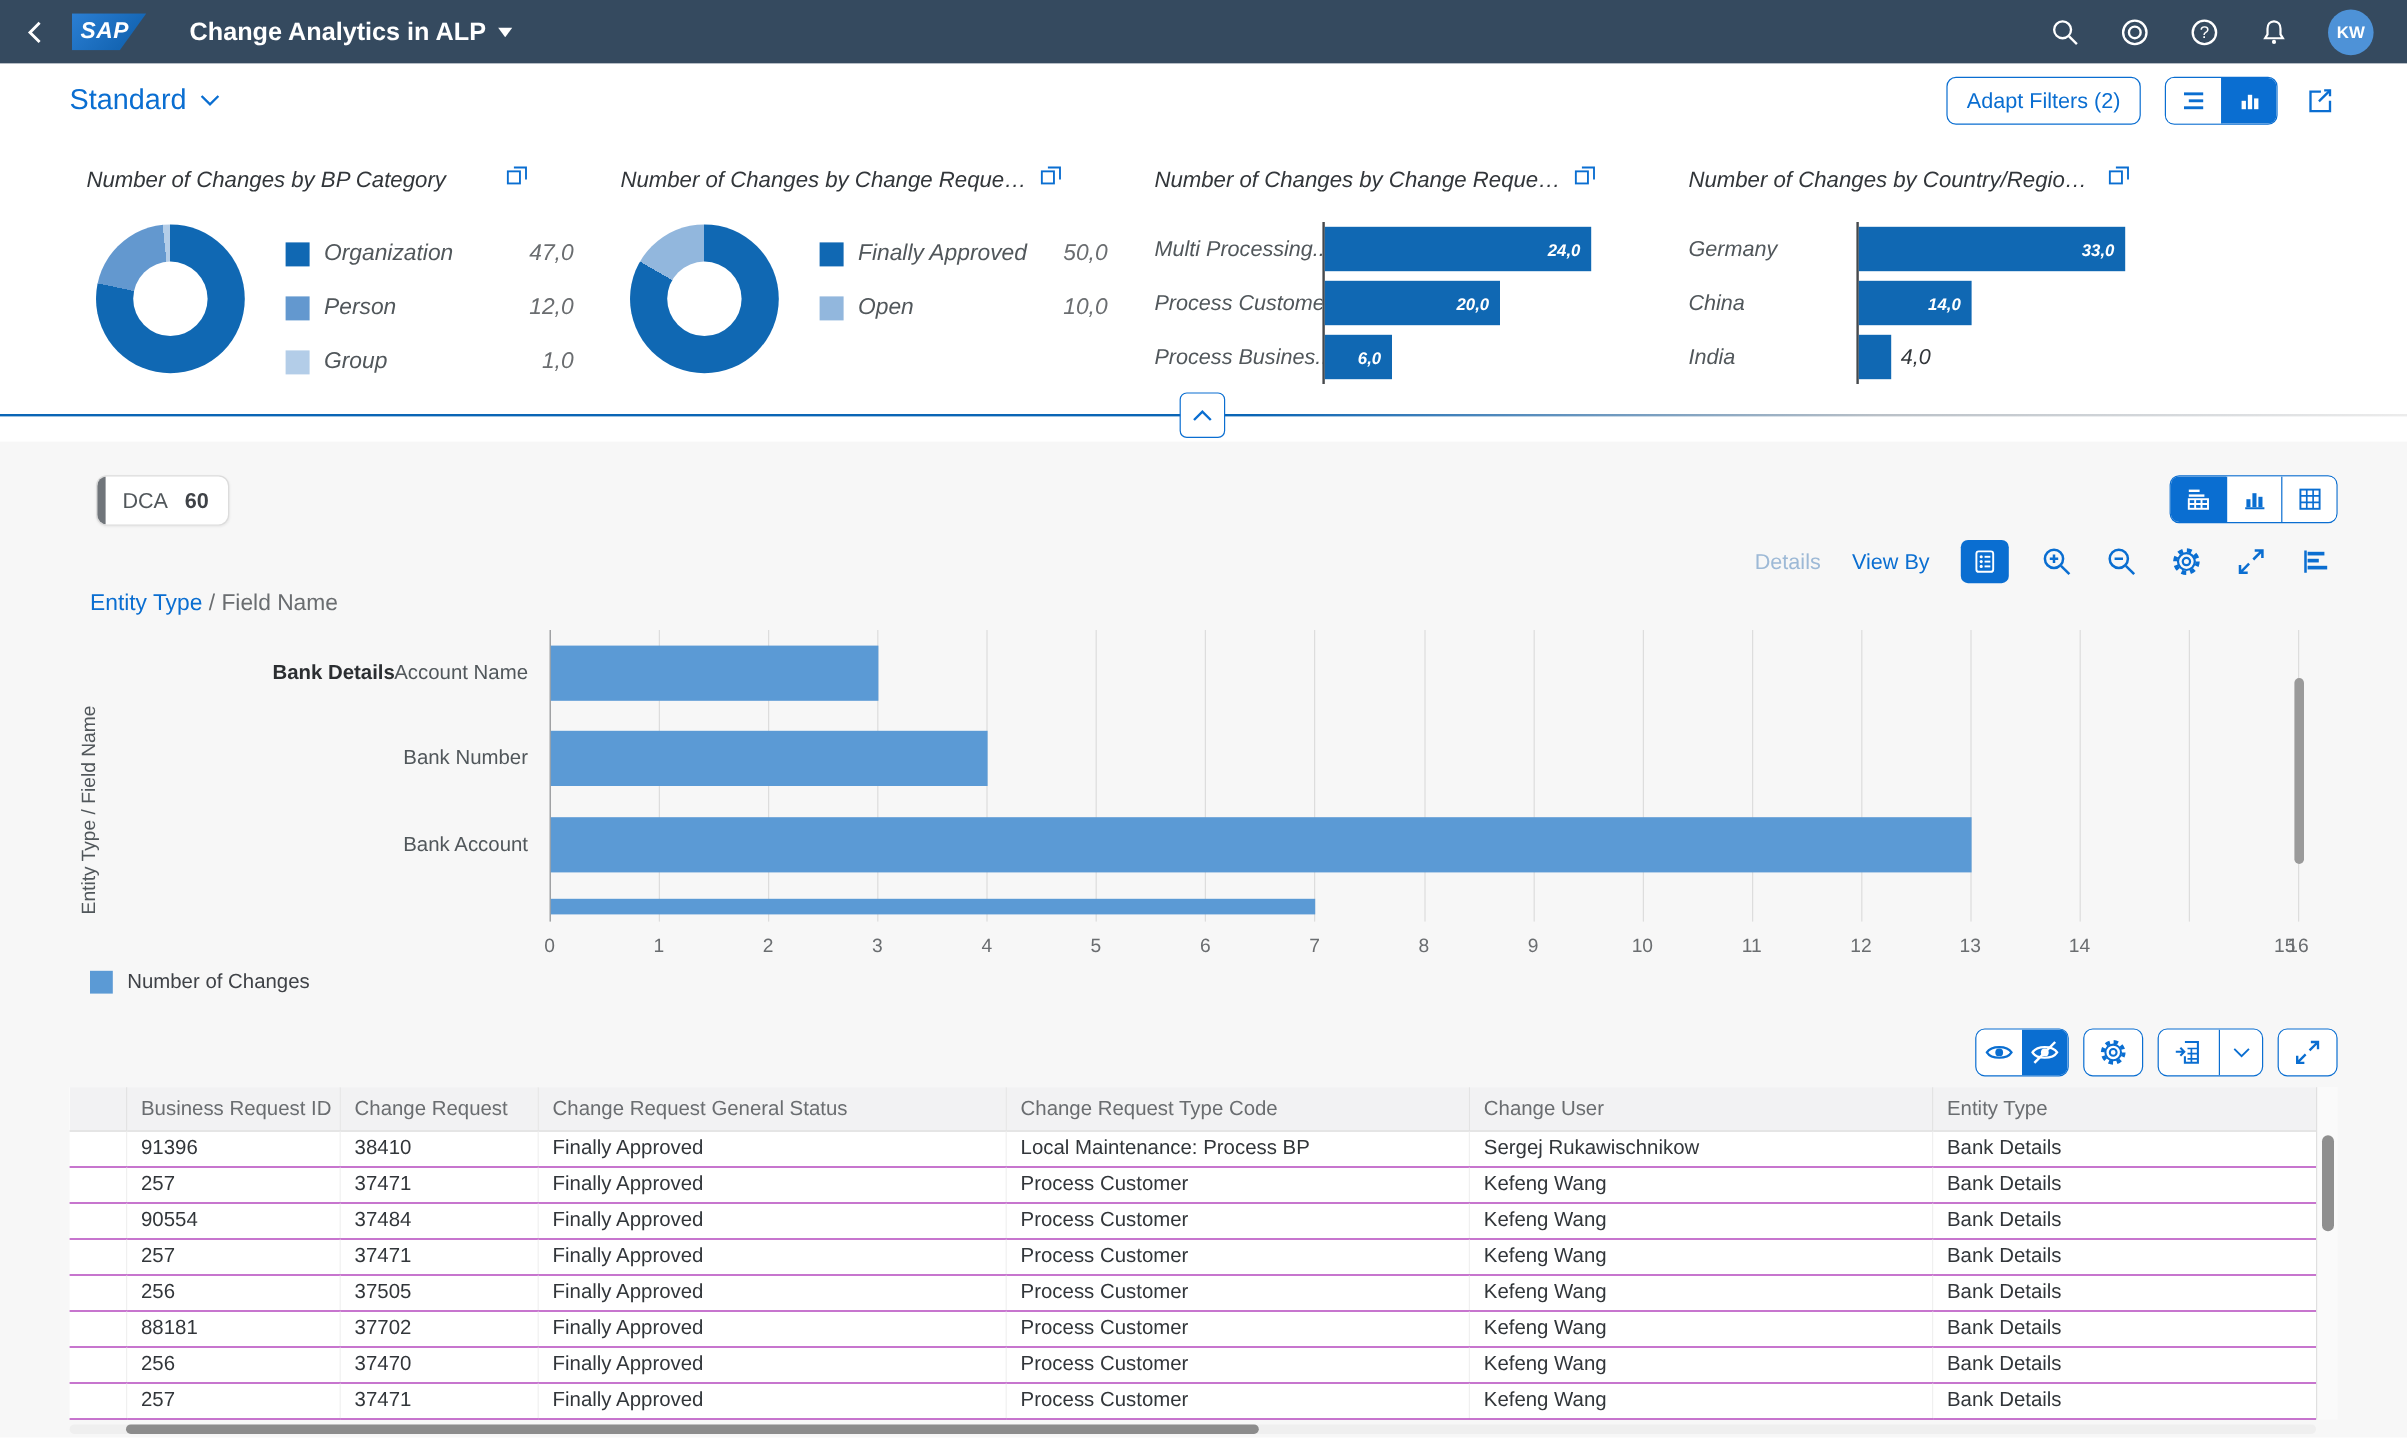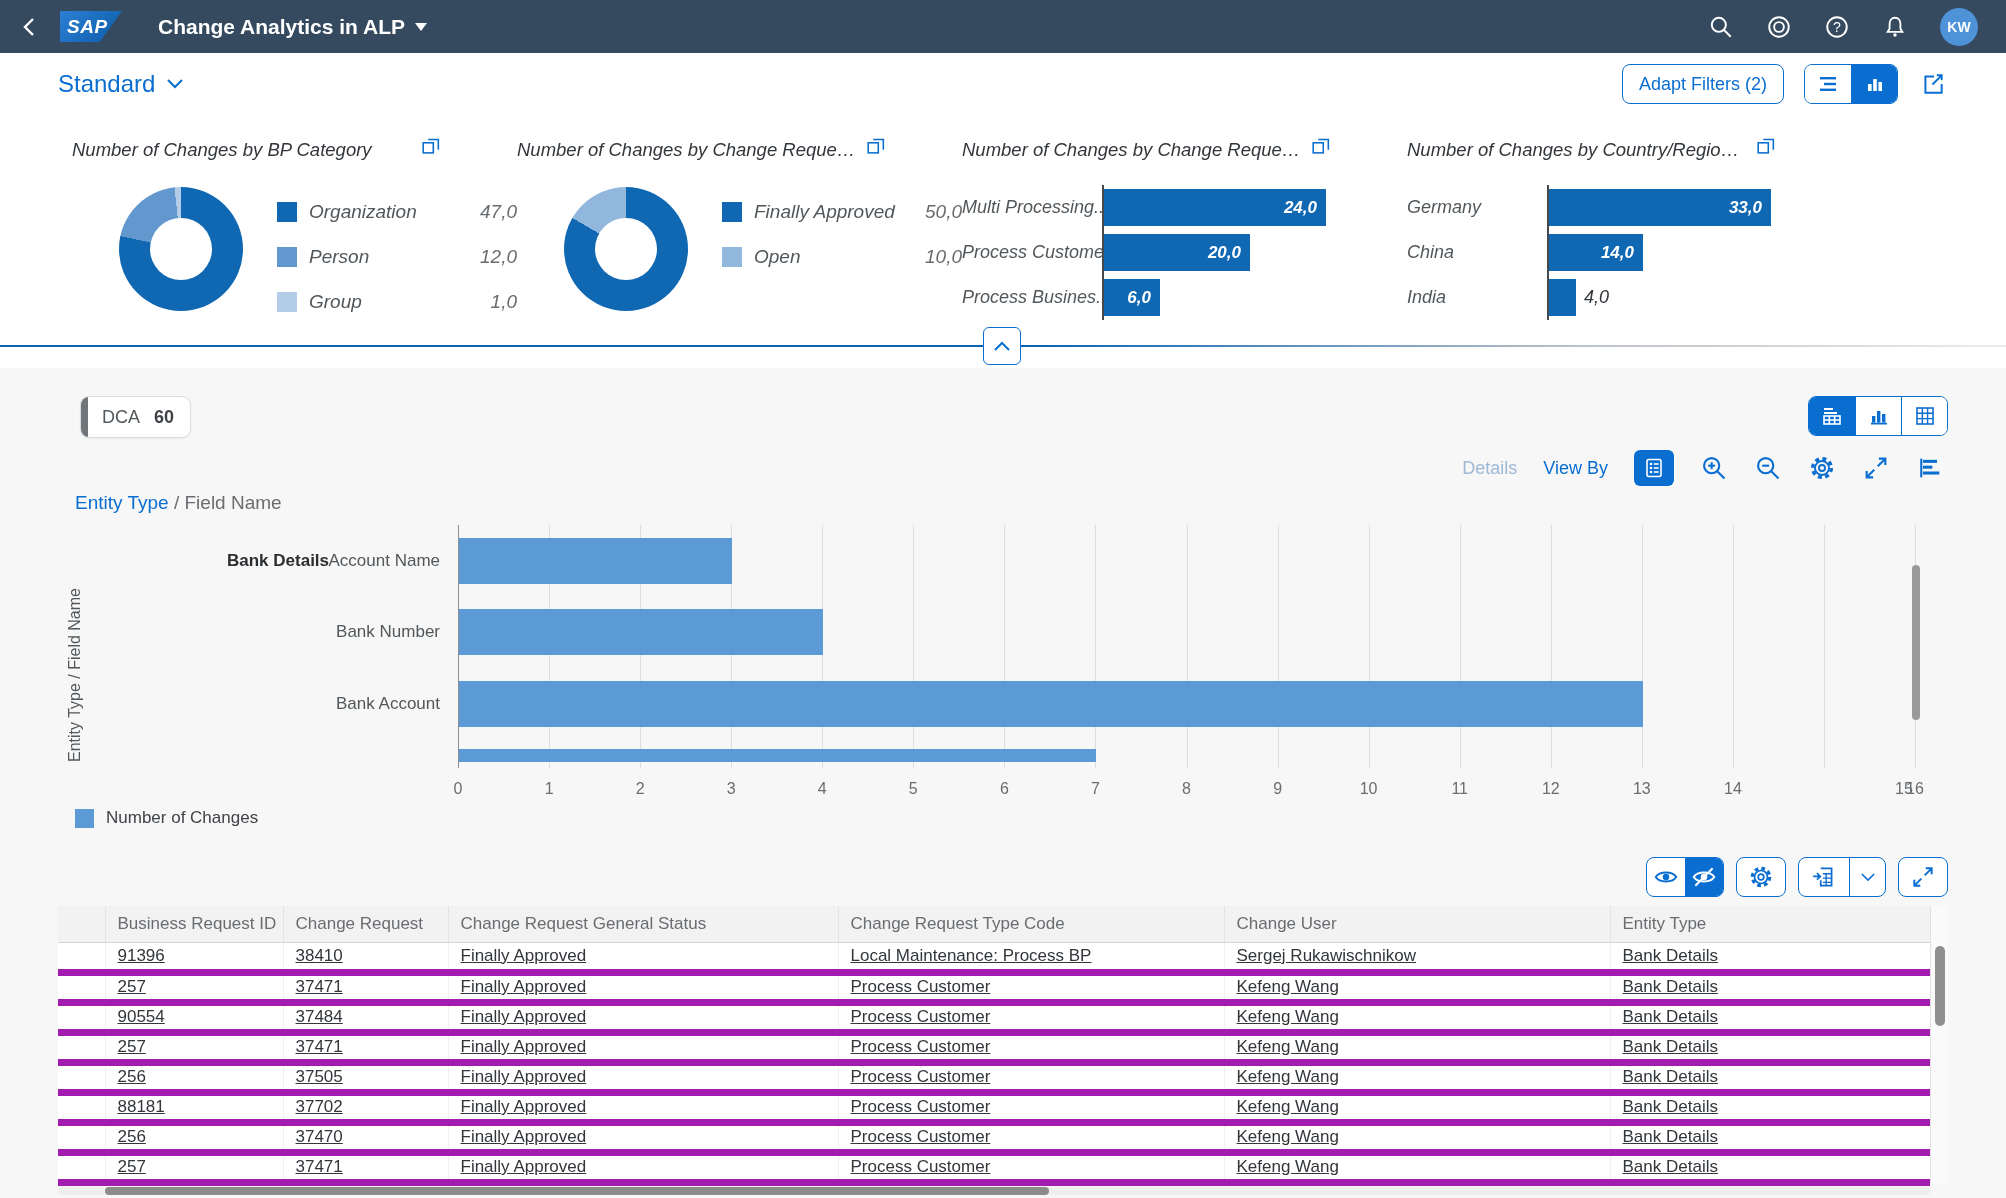--- a/index.html
+++ b/index.html
@@ -34,37 +34,37 @@
   .seg-btn + .seg-btn { border-left:1px solid #0a6ed1; }
   .seg-btn.sel { background:#0a6ed1; }
   .icon-btn-plain { width:30px; height:30px; display:flex; align-items:center; justify-content:center; cursor:pointer; }
 
   
   .kpi-row { background:#fff; height:230px; display:flex; padding-left:72px;font-style:italic; }
   .kpi-card { width:445px; position:relative; padding-top:24px; }
   .kpi-title { font-size:18.5px; color:#32363a; white-space:nowrap; overflow:hidden;
     text-overflow:ellipsis; width:340px; }
   .kpi-open { position:absolute; left:348px; top:20px; cursor:pointer; }
-  .donut-wrap { display:flex; margin-top:26px;justify-content:flex-end; }
+  .donut-wrap { display:flex; margin-top:26px; }
   .donut { width:124px; height:124px; border-radius:50%; position:relative; margin-left:8px; }
   .donut::after { content:""; position:absolute; left:31px; top:31px; width:62px; height:62px;
     border-radius:50%; background:#fff; }
   .kpi-legend { margin-left:34px; margin-top:2px; width:240px; }
   .kpi-legend-row { display:flex; align-items:center; height:45px; }
   .kpi-swatch { width:20px; height:20px; margin-right:12px; flex:none; }
   .kpi-label { font-size:19px; color:#51575b; flex:1; }
   .kpi-value { font-size:19px; color:#6a6d70; }
   .kpi-bars { display:flex; margin-top:24px; }
   .kpi-bar-labels { width:140px; }
   .kpi-bar-labels div { height:45px; display:flex; align-items:center; font-size:18px;
     color:#51575b; white-space:nowrap; overflow:hidden; }
   .kpi-bar-plot { border-left:2px solid #46494c; flex:1; }
   .kpi-bar-row { height:45px; display:flex; align-items:center; }
   .kpi-bar { height:37px; background:#1068b3; display:flex; align-items:center;
-    justify-content:flex-end; color:#fff; font-weight:700; font-size:17px; padding-right:9px; }
+    justify-content:flex-end; color:#fff; font-weight:700; font-size:14px; padding-right:9px; }
   .kpi-bar-out { margin-left:8px; font-size:18px; color:#32363a; }
 
   
   .divider { height:2px; background:linear-gradient(to right,#0a65b5 0%,#0a65b5 52%,#b9c0c7 78%,#ececec 100%); position:relative; }
   .collapse-btn { position:absolute; left:983px; top:-18px; width:38px; height:38px; background:#fff;
     border:1px solid #0a6ed1; border-radius:6px; display:flex; align-items:center; justify-content:center; cursor:pointer; }
 
   
   .content { background:#f7f7f7; height:843px; padding-top:28px; position:relative;margin-top:21px; }
   .content-toolbar { display:flex; justify-content:space-between; padding:0 58px 0 80px; height:44px; }
@@ -119,22 +119,22 @@
   .tt-split-arrow { width:36px; border-left:1px solid #0a6ed1; display:flex; align-items:center;
     justify-content:center; cursor:pointer; }
 
   
   .table-wrap { margin:8px 0 0 58px; width:1872px; background:#fff; }
   table { border-collapse:collapse; table-layout:fixed; width:1872px; }
   th { background:#f2f2f3; color:#6a6d70; font-weight:400; font-size:17px; text-align:left;
     height:36px; padding:0 12px; border-bottom:1px solid #d5d5d5; border-left:1px solid #e3e3e3;
     white-space:nowrap; overflow:hidden; }
   th:first-child { border-left:none; }
-  td { font-size:17px; color:#32363a; height:30px; padding:0 12px; border-bottom:7px solid #a21caf;
-    border-left:1px solid #f0f0f0; white-space:nowrap; overflow:hidden;text-decoration:underline; }
+  td { font-size:17px; color:#32363a; height:30px; padding:0 12px; border-bottom:1px solid #a21caf;
+    border-left:1px solid #f0f0f0; white-space:nowrap; overflow:hidden; }
   td:first-child { border-left:none; }
   .vscroll-track { position:absolute; left:1872px; width:18px; background:#fafafa;
     border-left:1px solid #e0e0e0; }
   .vscroll-thumb { position:absolute; left:4px; width:10px; height:80px; background:#8f8f8f;
     border-radius:5px; cursor:pointer; }
   .hscroll-track { position:absolute; left:58px; width:1872px; height:8px; background:#efefef;
     border-radius:4px; }
   .hscroll-thumb { position:absolute; left:47px; width:944px; height:8px; background:#8c8c8c;
     border-radius:4px; cursor:pointer; }
 </style>

